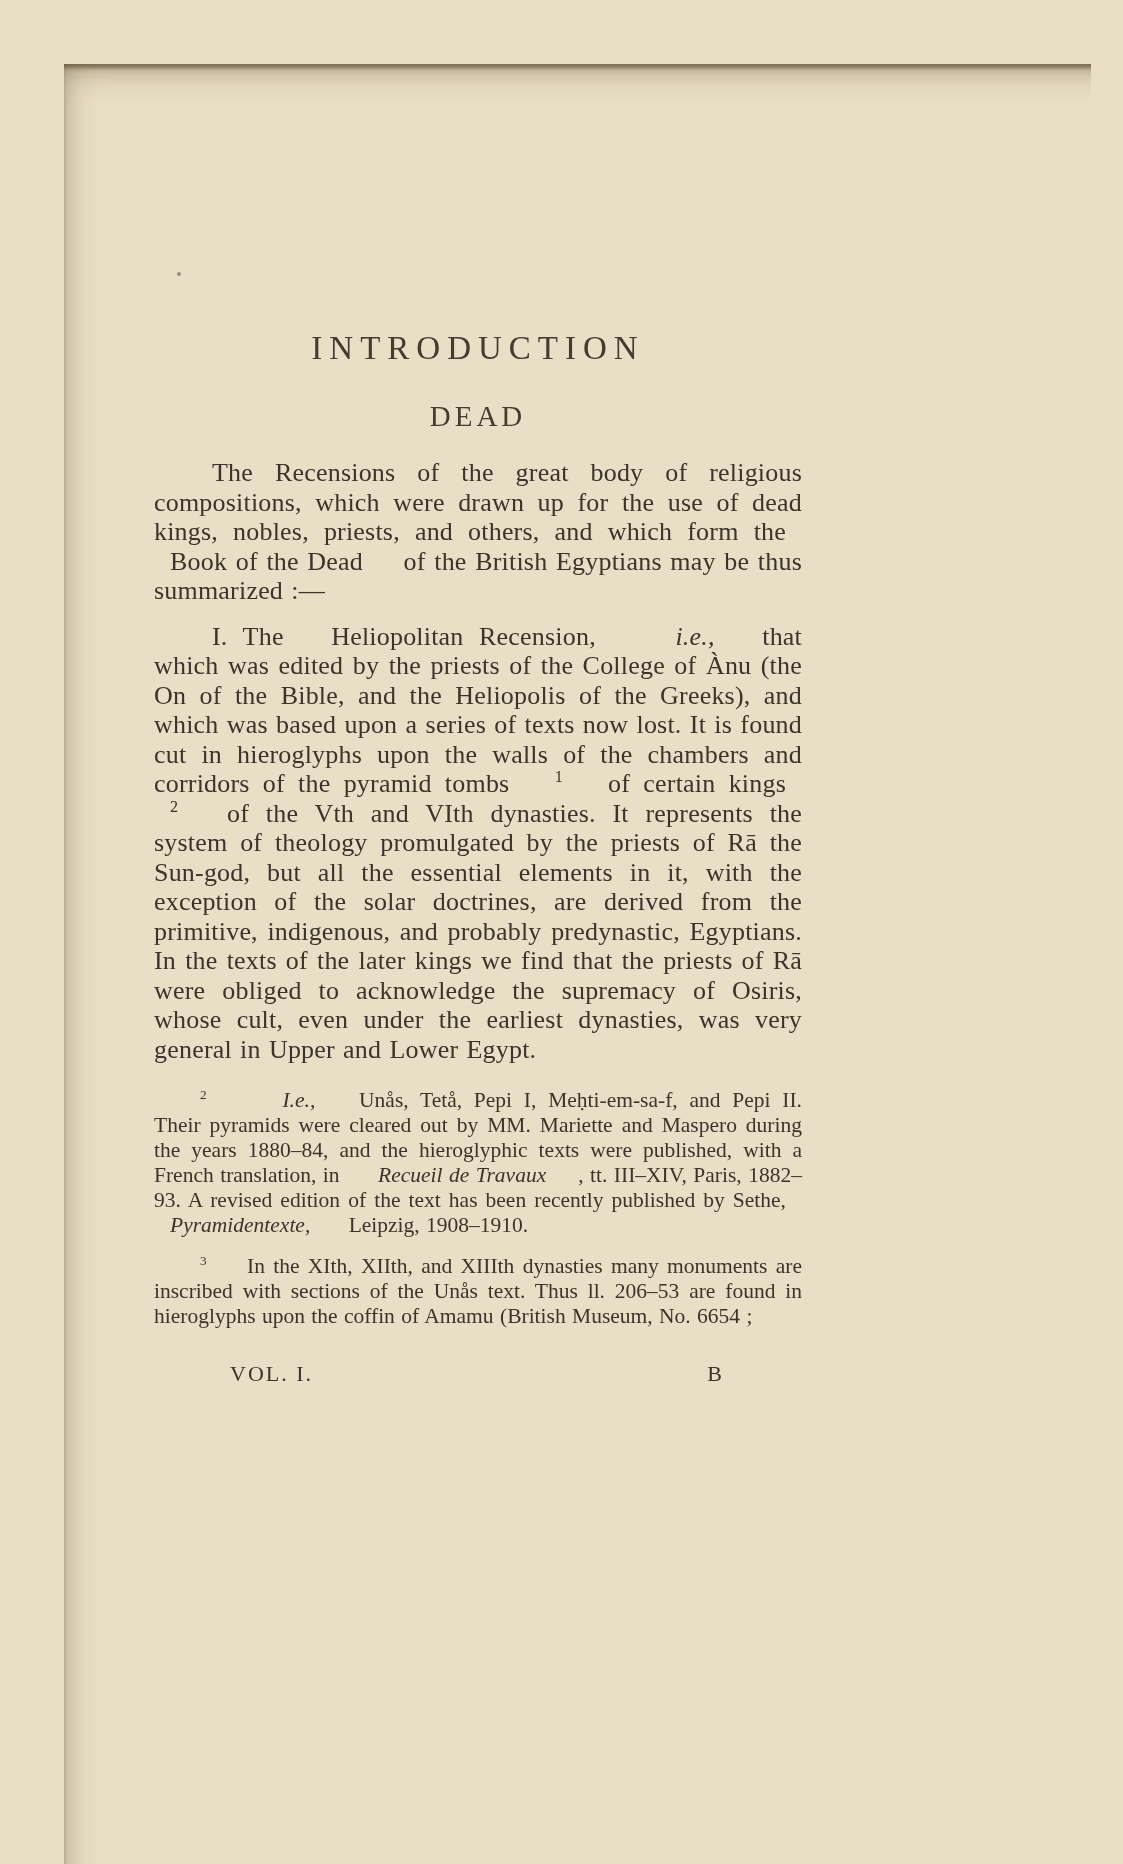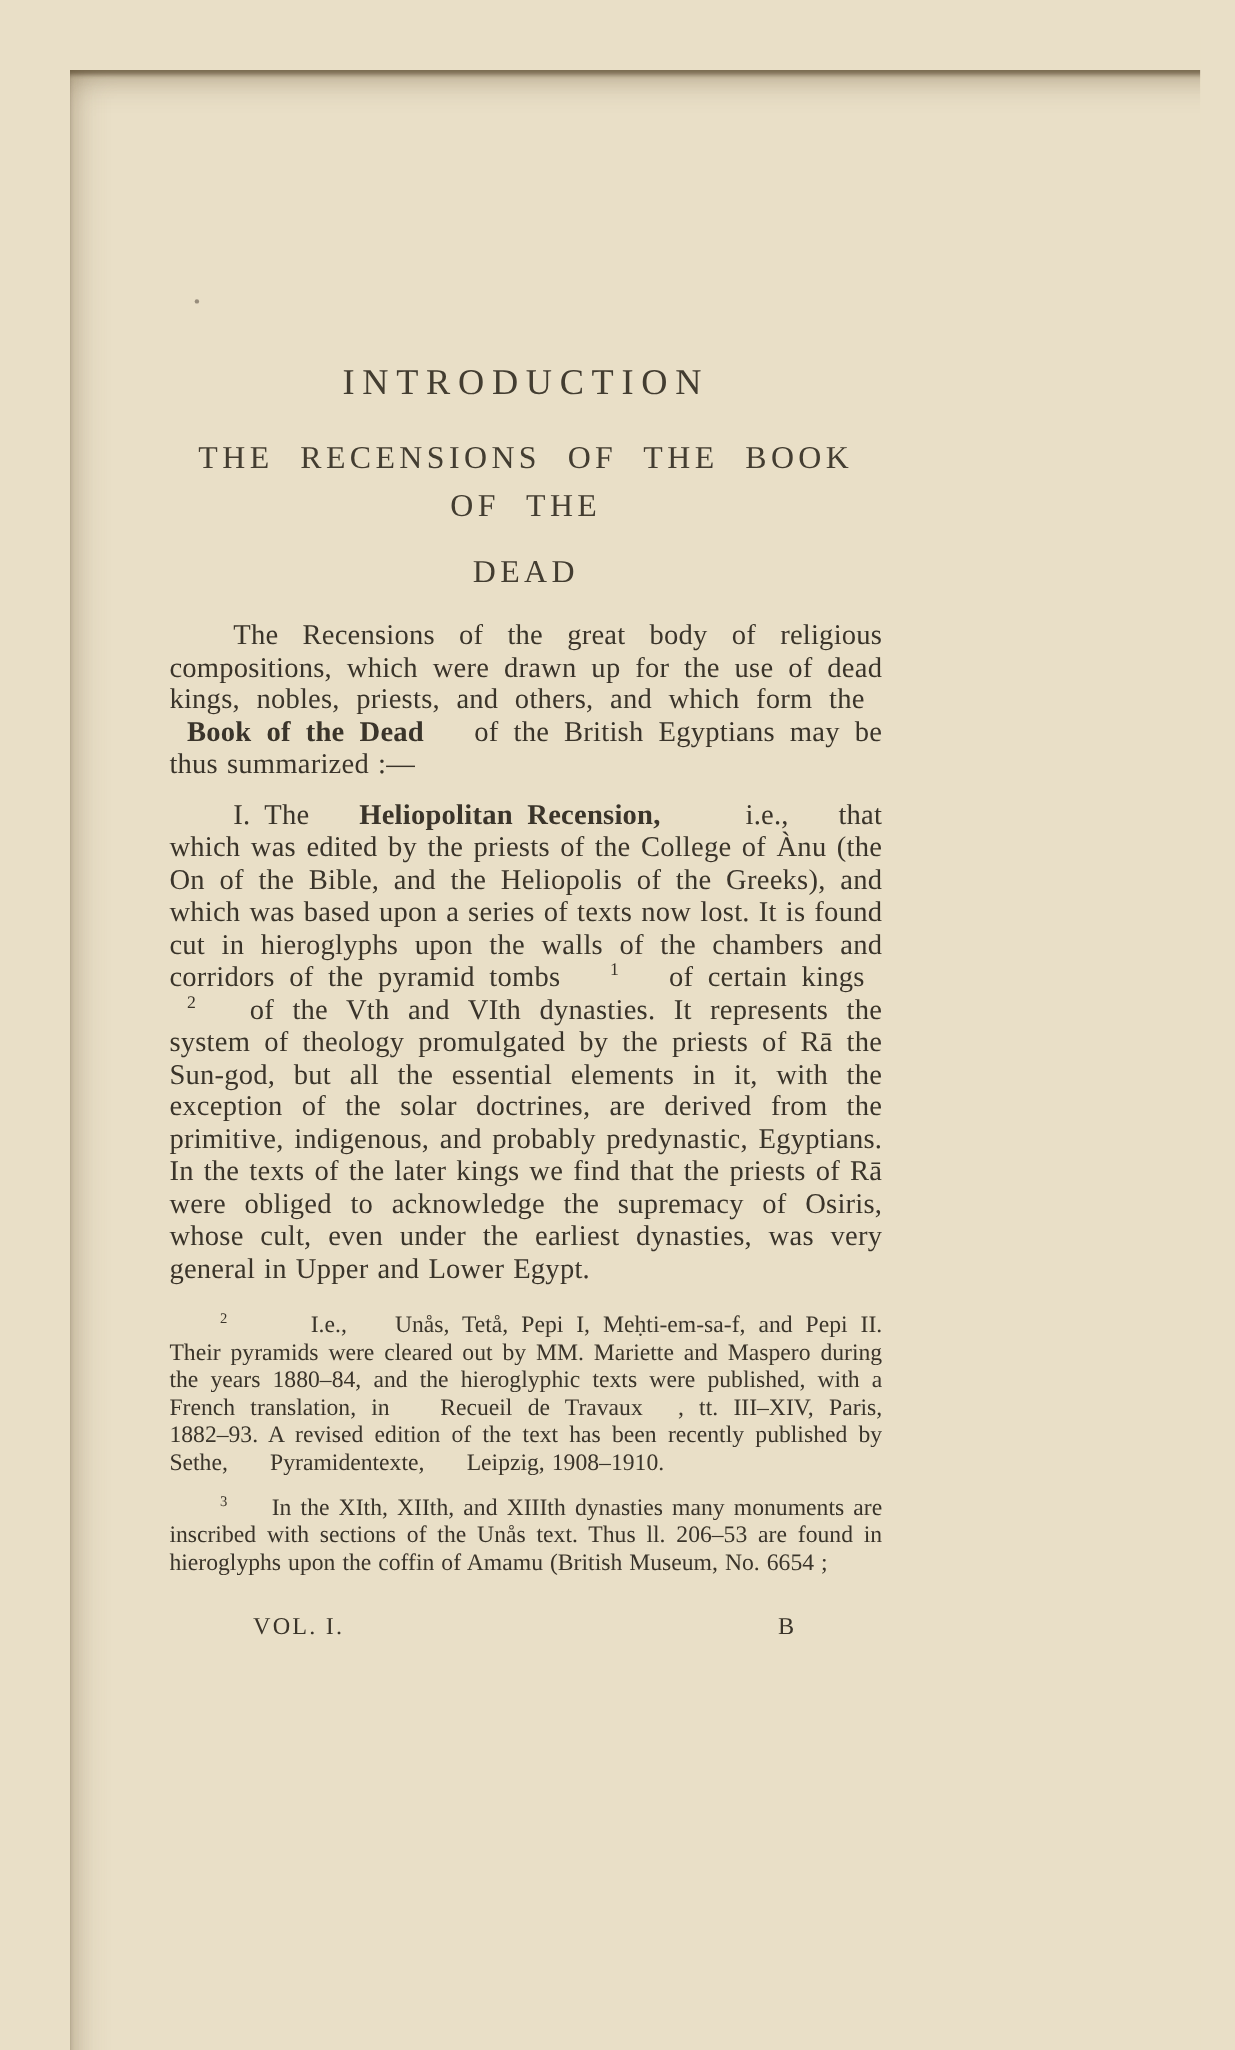--- a/index.html
+++ b/index.html
@@ -90,35 +90,34 @@
   .footer {
     margin-top: 7px;
     display: flex;
     justify-content: space-between;
     padding: 0 78px 0 76px;
     font-size: 22px;
     letter-spacing: 2px;
     gap: 23px;
   }
 
-  .b { font-weight: bold; }
-  .i { }
+  .b { font-weight: normal; }
+  .i { font-style: italic; }
   .sup { vertical-align: super; font-size: 0.62em; line-height: 0; }
 </style>
 </head>
 <body>
 
 <div class="page">
   <div class="speck"></div>
 
   <div class="column">
     <div class="title">INTRODUCTION</div>
 
     <div class="heading">
-      <div>THE RECENSIONS OF THE BOOK OF THE</div>
       <div>DEAD</div>
     </div>
 
     <div class="body-text">
       <p class="body"><span>The Recensions of the great body of religious compositions, which were drawn up for the use of dead kings, nobles, priests, and others, and which form the </span><span class="b">Book of the Dead</span><span> of the British Egyptians may be thus summarized :—</span></p>
       <p class="body"><span>I. The </span><span class="b">Heliopolitan Recension,</span><span> </span><span class="i">i.e.,</span><span> that which was edited by the priests of the College of Ànu (the On of the Bible, and the Heliopolis of the Greeks), and which was based upon a series of texts now lost. It is found cut in hieroglyphs upon the walls of the chambers and corridors of the pyramid tombs </span><span class="sup">1</span><span> of certain kings </span><span class="sup">2</span><span> of the Vth and VIth dynasties. It represents the system of theology promulgated by the priests of Rā the Sun-god, but all the essential elements in it, with the exception of the solar doctrines, are derived from the primitive, indigenous, and probably predynastic, Egyptians. In the texts of the later kings we find that the priests of Rā were obliged to acknowledge the supremacy of Osiris, whose cult, even under the earliest dynasties, was very general in Upper and Lower Egypt.</span></p>
     </div>
 
     <div class="footnotes">
       <p class="footnote"><span class="sup">2</span><span> </span><span class="i">I.e.,</span><span> Unås, Tetå, Pepi I, Meḥti-em-sa-f, and Pepi II. Their pyramids were cleared out by MM. Mariette and Maspero during the years 1880–84, and the hieroglyphic texts were published, with a French translation, in </span><span class="i">Recueil de Travaux</span><span>, tt. III–XIV, Paris, 1882–93. A revised edition of the text has been recently published by Sethe, </span><span class="i">Pyramidentexte,</span><span> Leipzig, 1908–1910.</span></p>

